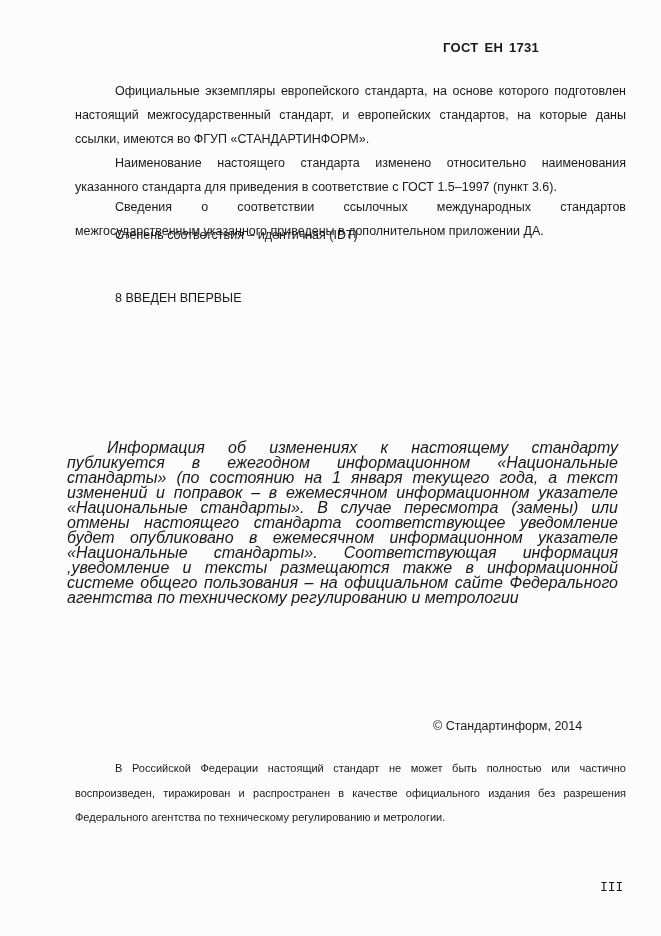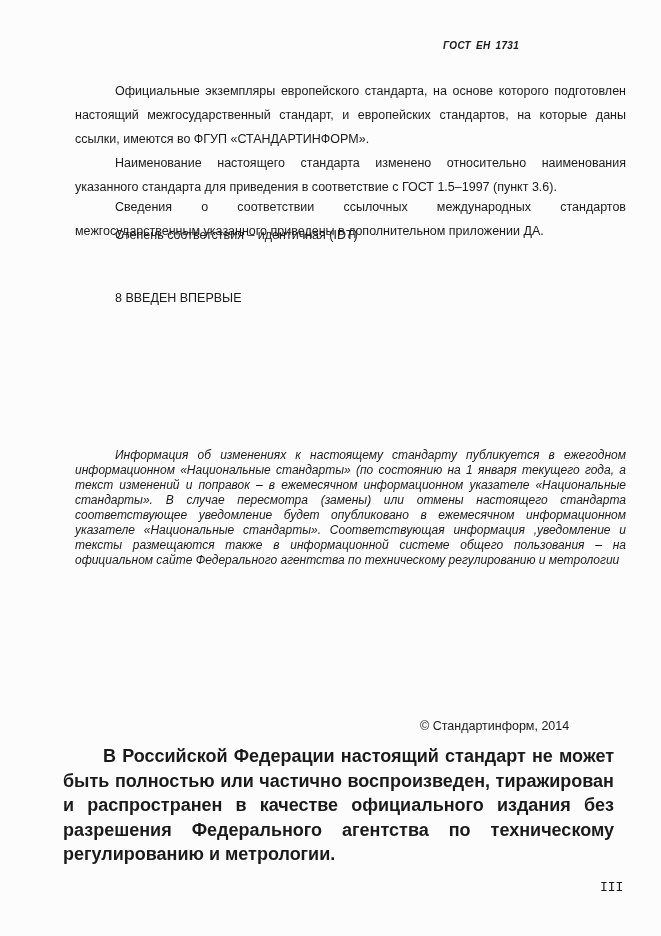--- a/index.html
+++ b/index.html
@@ -13,24 +13,23 @@
       position: relative;
       overflow: hidden;
       font-family: "Liberation Sans", sans-serif;
       color: #1a1a1a;
     }
     .header-code {
       position: absolute;
       left: 443px;
       top: 40px;
       font-weight: bold;
-      font-size: 10px;
+      font-size: 13px;
       letter-spacing: 0.3px;
       word-spacing: 2px;
-      font-style: italic;
     }
     .para {
       position: absolute;
       left: 63px;
       width: 551px;
       font-size: 12.5px;
       line-height: 24px;
       text-align: justify;
       text-indent: 40px;
       margin: 12px;
@@ -38,44 +37,43 @@
     .p1 { top: 67px; }
     .p2 { top: 139px; }
     .p3 { top: 183px; }
     .p4 { top: 211px; }
     .p5 { top: 274px; }
     .notice {
       position: absolute;
       left: 63px;
       top: 436px;
       width: 551px;
-      font-size: 12px;
+      font-size: 16px;
       line-height: 15px;
       font-style: italic;
       text-align: justify;
       text-indent: 40px;
-      margin: 12px;
+      margin: 4px;
     }
     .copyright {
       position: absolute;
-      left: 420px;
+      left: 433px;
       top: 719px;
       font-size: 12.5px;
     }
     .rights {
       position: absolute;
       left: 63px;
       top: 744px;
       width: 551px;
-      font-size: 18px;
+      font-size: 11px;
       line-height: 24.5px;
       text-align: justify;
       text-indent: 40px;
-      margin: 0;
-      font-weight: bold;
+      margin: 12px;
     }
     .page-number {
       position: absolute;
       left: 600px;
       top: 880px;
       font-family: Liberation Mono, monospace;
       font-size: 13px;
     }
   </style>
 </head>

